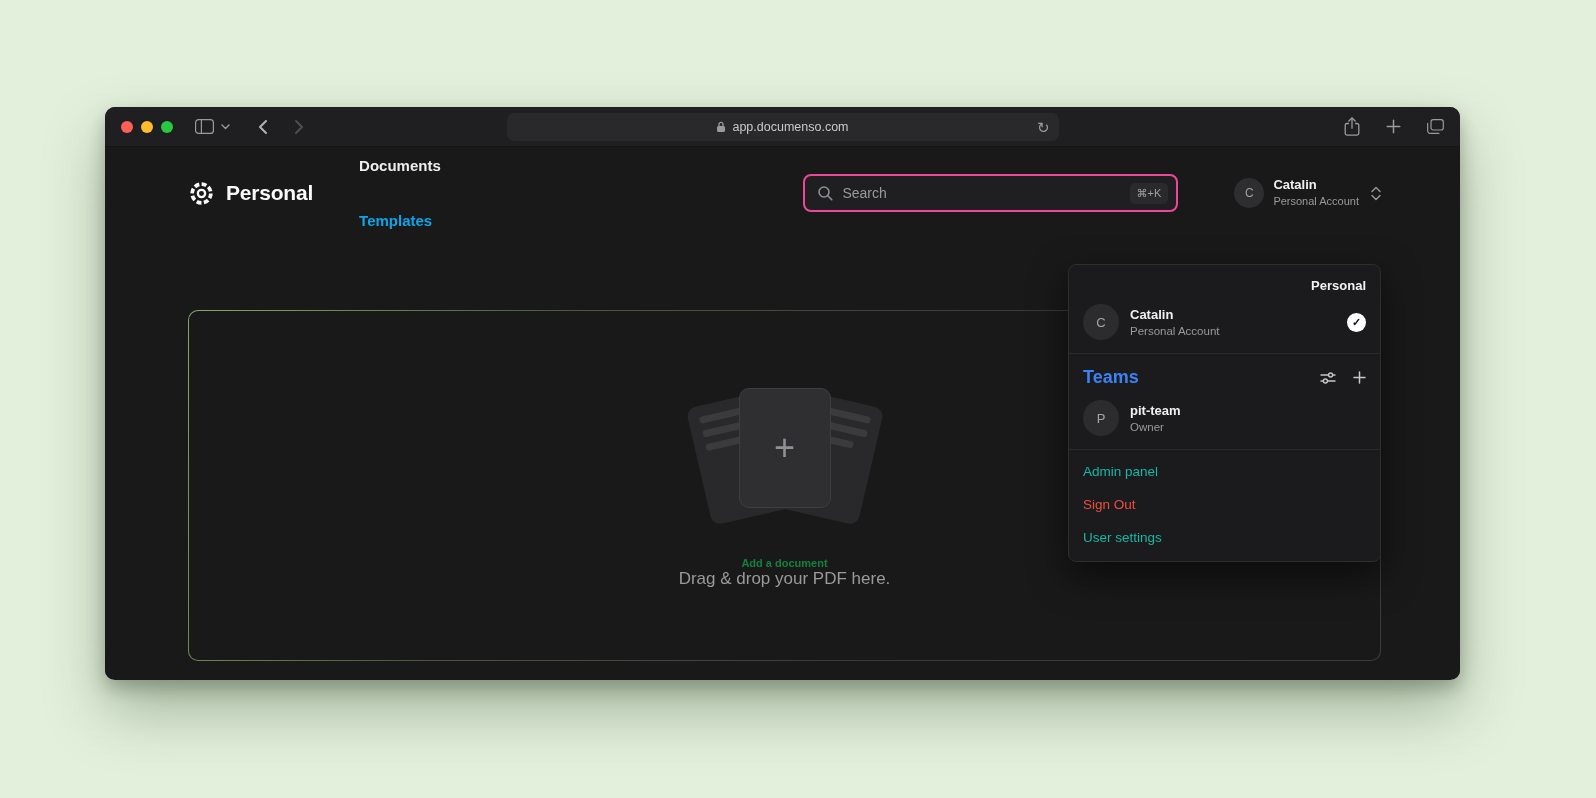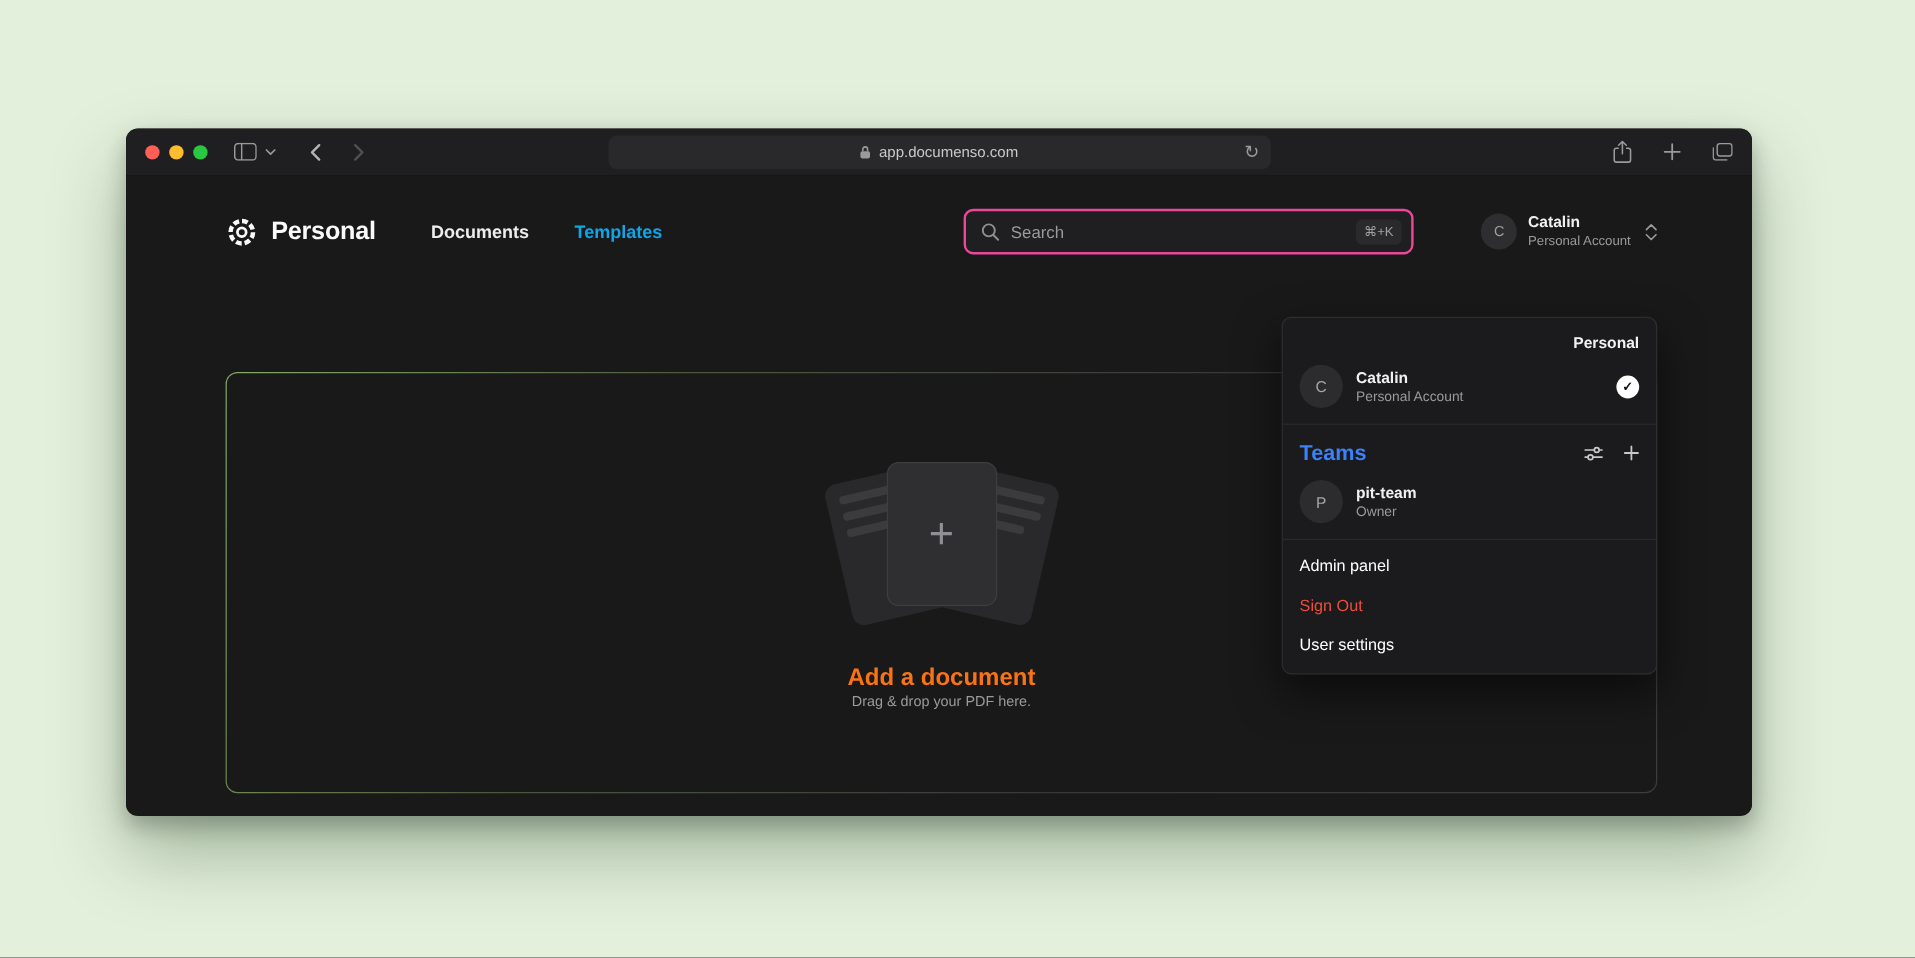--- a/index.html
+++ b/index.html
@@ -36,21 +36,21 @@
     display:flex; align-items:center; justify-content:center; gap:6px;
     color:#c9c9c9; font-size:12.5px;
   }
   .reload-btn { position:absolute; right:9px; top:50%; transform:translateY(-50%); color:#9a9a9a; font-size:15px; line-height:1; cursor:pointer; }
   .tb-right { margin-left:auto; display:flex; align-items:center; gap:26px; }
 
   
   .app { position:relative; height:532px; background:#19191a; }
   .app-header { display:flex; align-items:center; height:92px; padding:0 79px 0 83px; }
   .logo { display:flex; align-items:center; gap:11px; color:#fafafa; font-size:21px; font-weight:700; letter-spacing:-.2px; }
-  .nav { display:flex; gap:38px; margin-left:46px; font-size:15px; font-weight:600; }
+  .nav { display:flex; gap:38px; margin-left:46px; font-size:15px; font-weight:600;flex-direction:column; }
   .nav-item { cursor:pointer; color:#0ea5e9; }
   .nav-item.active { color:#ededed; }
   .searchbar {
     margin-left:auto; width:375px; height:38px; background:#1f1f21;
     border:2px solid #ec4899; border-radius:8px; display:flex; align-items:center;
     padding:0 8px 0 12px; gap:9px; cursor:text;
   }
   .search-placeholder { color:#9a9a9a; font-size:14px; flex:1; }
   .kbd { background:#2a2a2d; color:#a0a0a0; font-size:11px; padding:4px 7px; border-radius:5px; }
   .account { margin-left:56px; display:flex; align-items:center; gap:9px; cursor:pointer; }
@@ -78,22 +78,22 @@
   .card.left { left:28px; transform:rotate(-13deg); }
   .card.right { right:28px; transform:rotate(13deg); }
   .bar { height:7px; background:#3b3b3e; border-radius:3px; margin:0 11px 7px; }
   .bar.b3 { margin-right:22px; }
   .card.center {
     left:50%; top:5px; margin-left:-46px; z-index:2; padding:0;
     background:#2f2f32; border:1px solid #3e3e41;
     display:flex; align-items:center; justify-content:center;
   }
   .plus-glyph { color:#909094; font-size:36px; font-weight:300; line-height:1; }
-  .dz-title { color:#f97316; font-size:20px; font-weight:700; }
-  .dz-sub { color:#9a9a9a; font-size:12px; margin-top:0; }
+  .dz-title { color:#15803d; font-size:11px; font-weight:700; }
+  .dz-sub { color:#9a9a9a; font-size:17px; margin-top:0; }
 
   
   .menu {
     position:absolute; top:117px; right:79px; width:313px; z-index:40;
     background:#1b1b1d; border:1px solid #2e2e30; border-radius:8px;
     box-shadow:0 14px 36px rgba(0,0,0,.55); padding-bottom:7px;
   }
   .menu-section-label { padding:13px 14px 8px; color:#f2f2f2; font-size:13px; font-weight:700;text-align:right; }
   .menu-row { display:flex; align-items:center; gap:11px; padding:3px 14px 13px; cursor:pointer; }
   .menu-avatar {
@@ -105,21 +105,21 @@
   .check {
     margin-left:auto; width:19px; height:19px; border-radius:50%; background:#ffffff;
     color:#141414; display:flex; align-items:center; justify-content:center;
     font-size:11px; font-weight:700;
   }
   .menu-divider { height:1px; background:#2a2a2c; }
   .teams-header { display:flex; align-items:center; padding:13px 14px 9px; }
   .teams-label { color:#3b82f6; font-size:18px; font-weight:700; }
   .teams-icons { margin-left:auto; display:flex; align-items:center; gap:17px; }
   .menu-items { padding-top:5px; }
-  .menu-item { padding:9px 14px; color:#ffffff; font-size:13.5px; cursor:pointer; }
+  .menu-item { padding:9px 14px; color:#14b8a6; font-size:13.5px; cursor:pointer; }
   .menu-item.danger { color:#ee4d3e; }
 </style>
 </head>
 <body>
 
 <div class="window">
 
   <div class="titlebar">
     <div class="traffic">
       <span class="tl red"></span>

